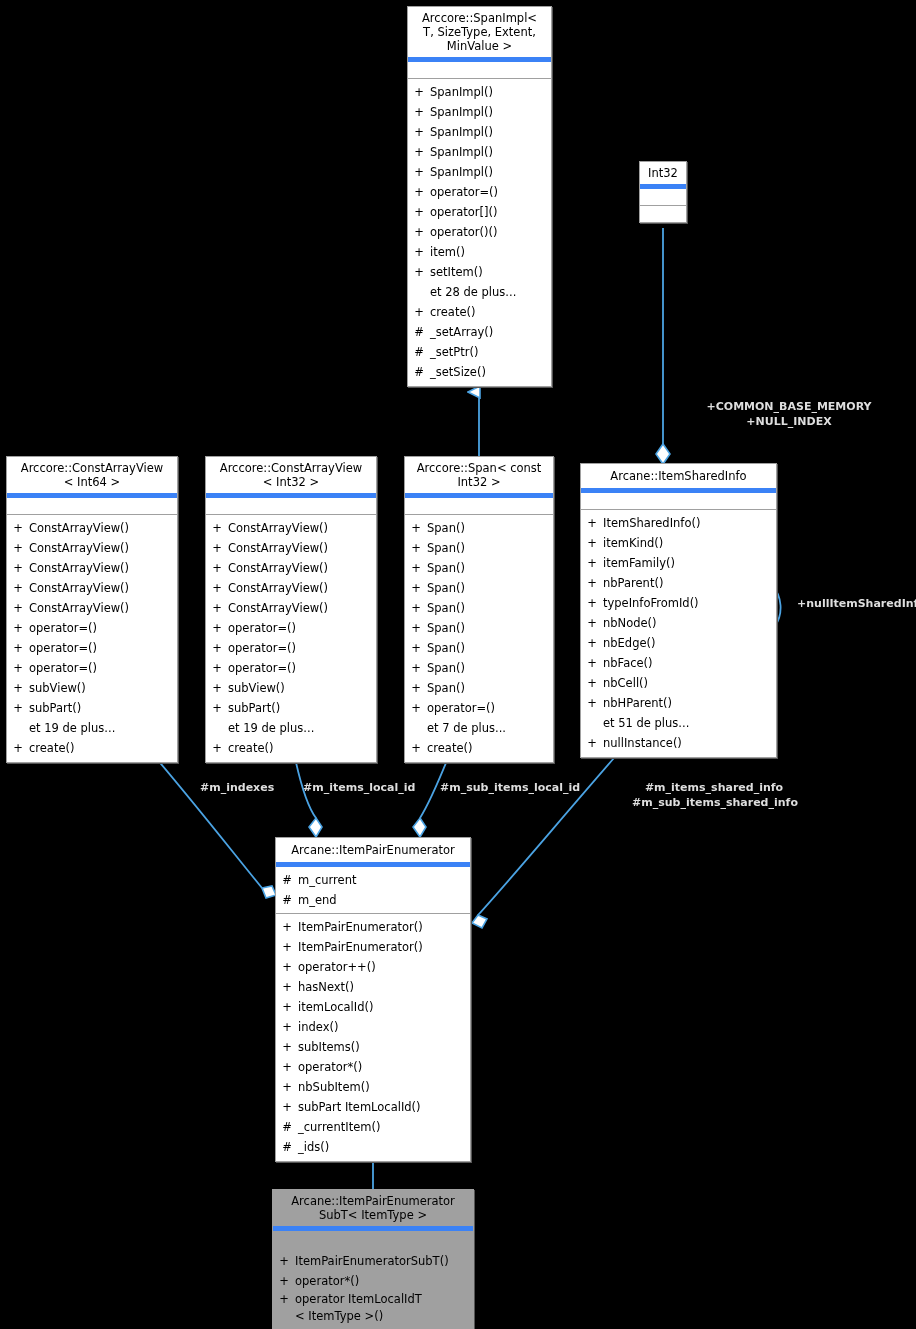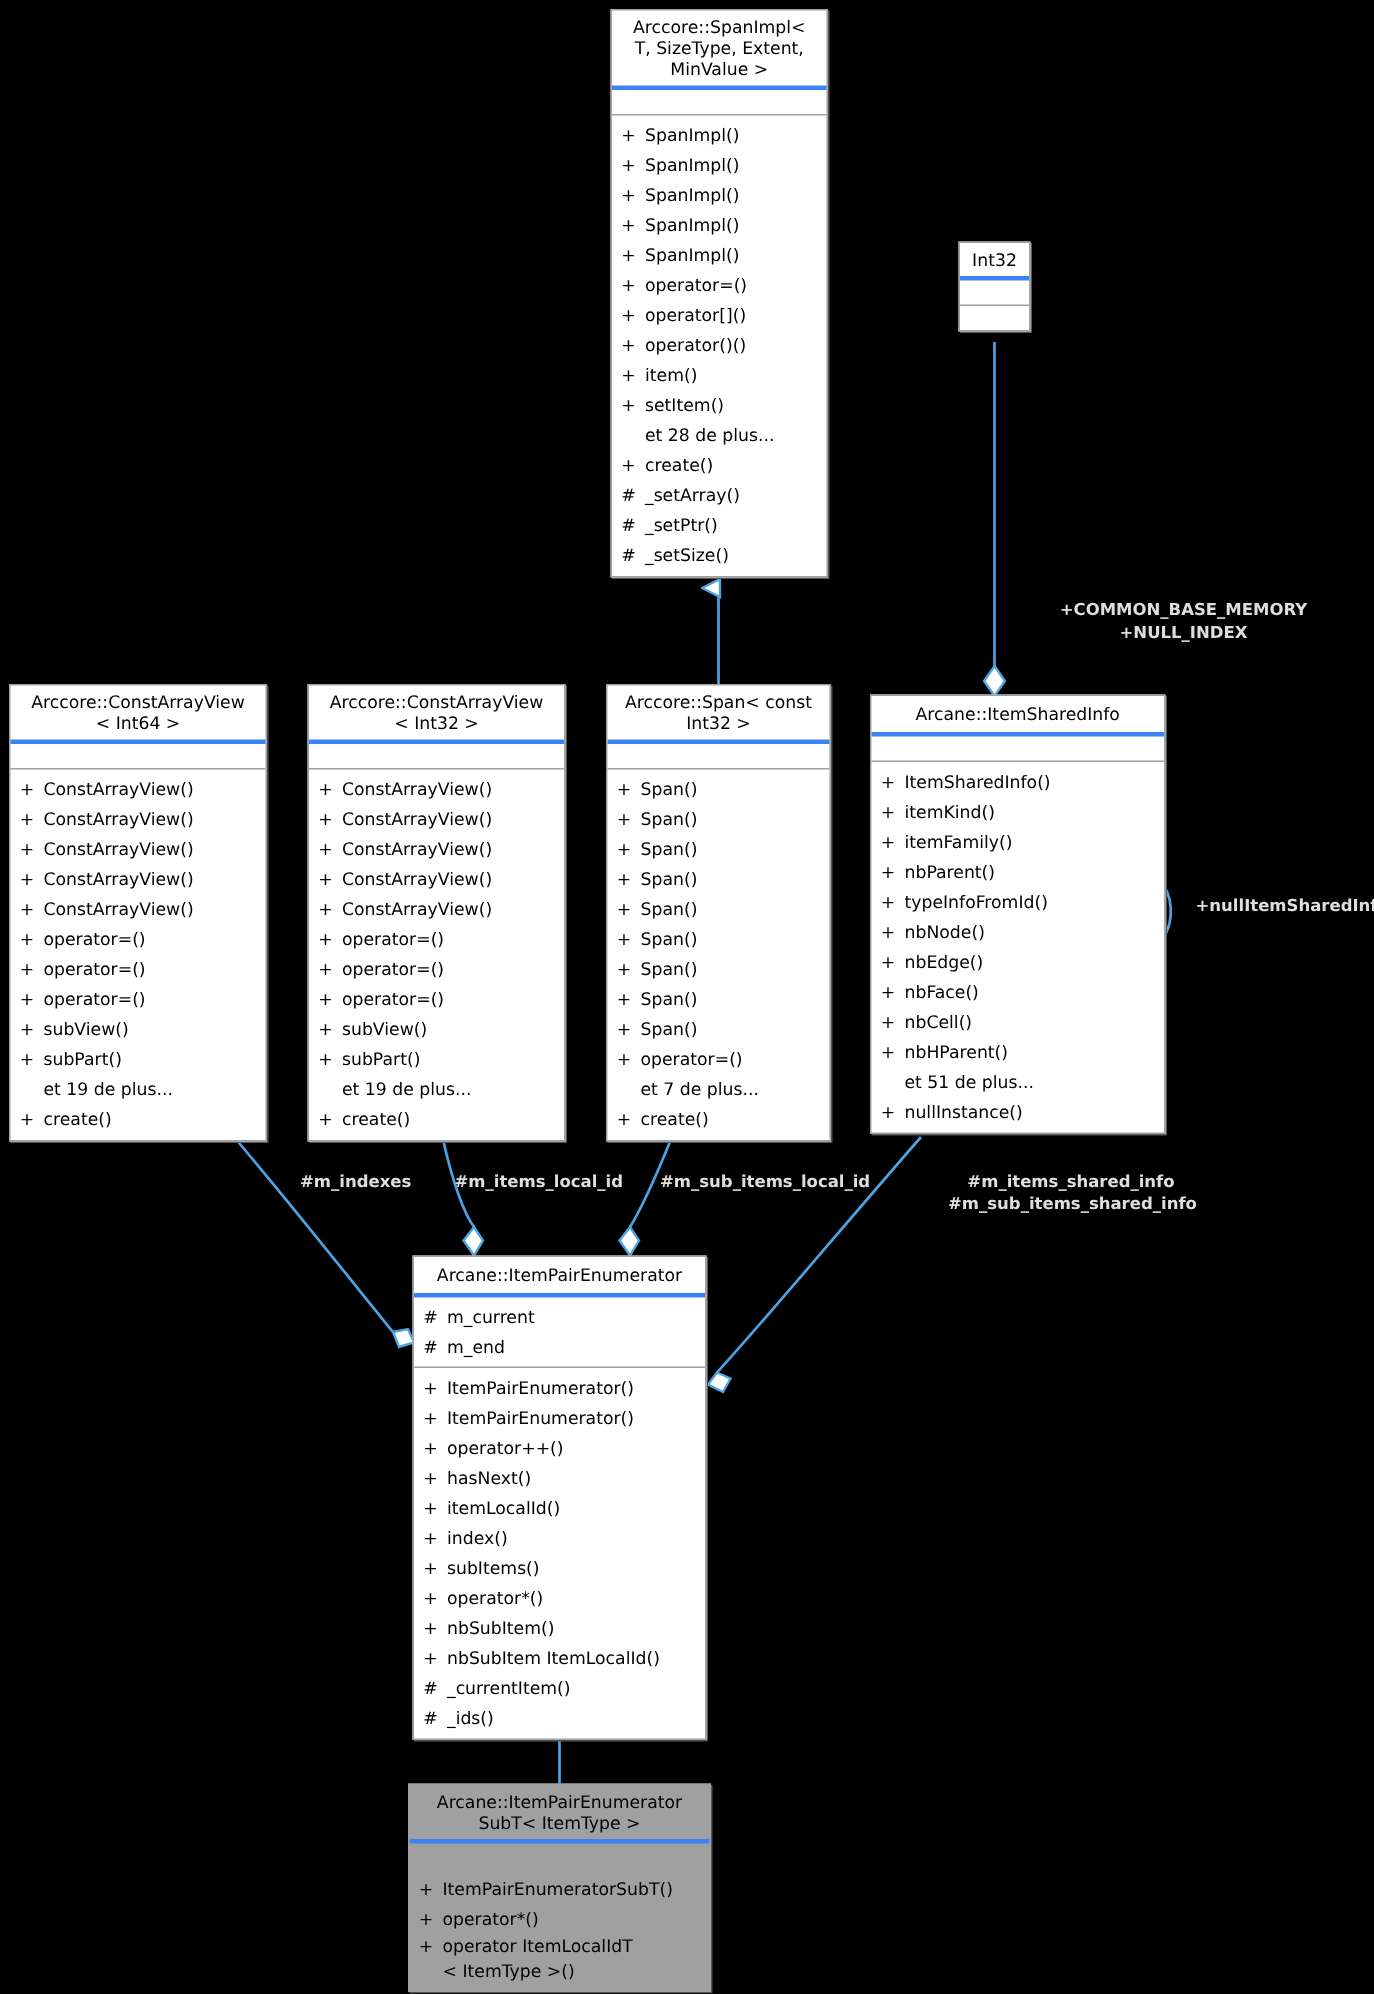--- a/index.html
+++ b/index.html
@@ -37,21 +37,21 @@
     color: #000000;
     z-index: 5;
   }
   .uml-box.focus {
     background: #a0a0a0;
   }
   .box-title {
     text-align: center;
     padding: 4px 4px 4px 4px;
     line-height: 14px;
-    border-bottom: 3px solid #3b82f6;
+    border-bottom: 5px solid #3b82f6;
     font-size: 11.5px;
     white-space: pre-line;
   }
   .box-attrs {
     border-bottom: 1px solid #a0a0a0;
     padding: 3px 0;
     min-height: 10px;
   }
   .box-attrs.empty {
     height: 16px;
@@ -488,21 +488,21 @@
       <div class="member">
           <span class="vis">+</span>
           <span class="nm">operator*()</span>
         </div>
       <div class="member">
           <span class="vis">+</span>
           <span class="nm">nbSubItem()</span>
         </div>
       <div class="member">
           <span class="vis">+</span>
-          <span class="nm">nbSubItem ItemLocalId()</span>
+          <span class="nm">subPart ItemLocalId()</span>
         </div>
       <div class="member">
           <span class="vis">#</span>
           <span class="nm">_currentItem()</span>
         </div>
       <div class="member">
           <span class="vis">#</span>
           <span class="nm">_ids()</span>
         </div>
     </div>

